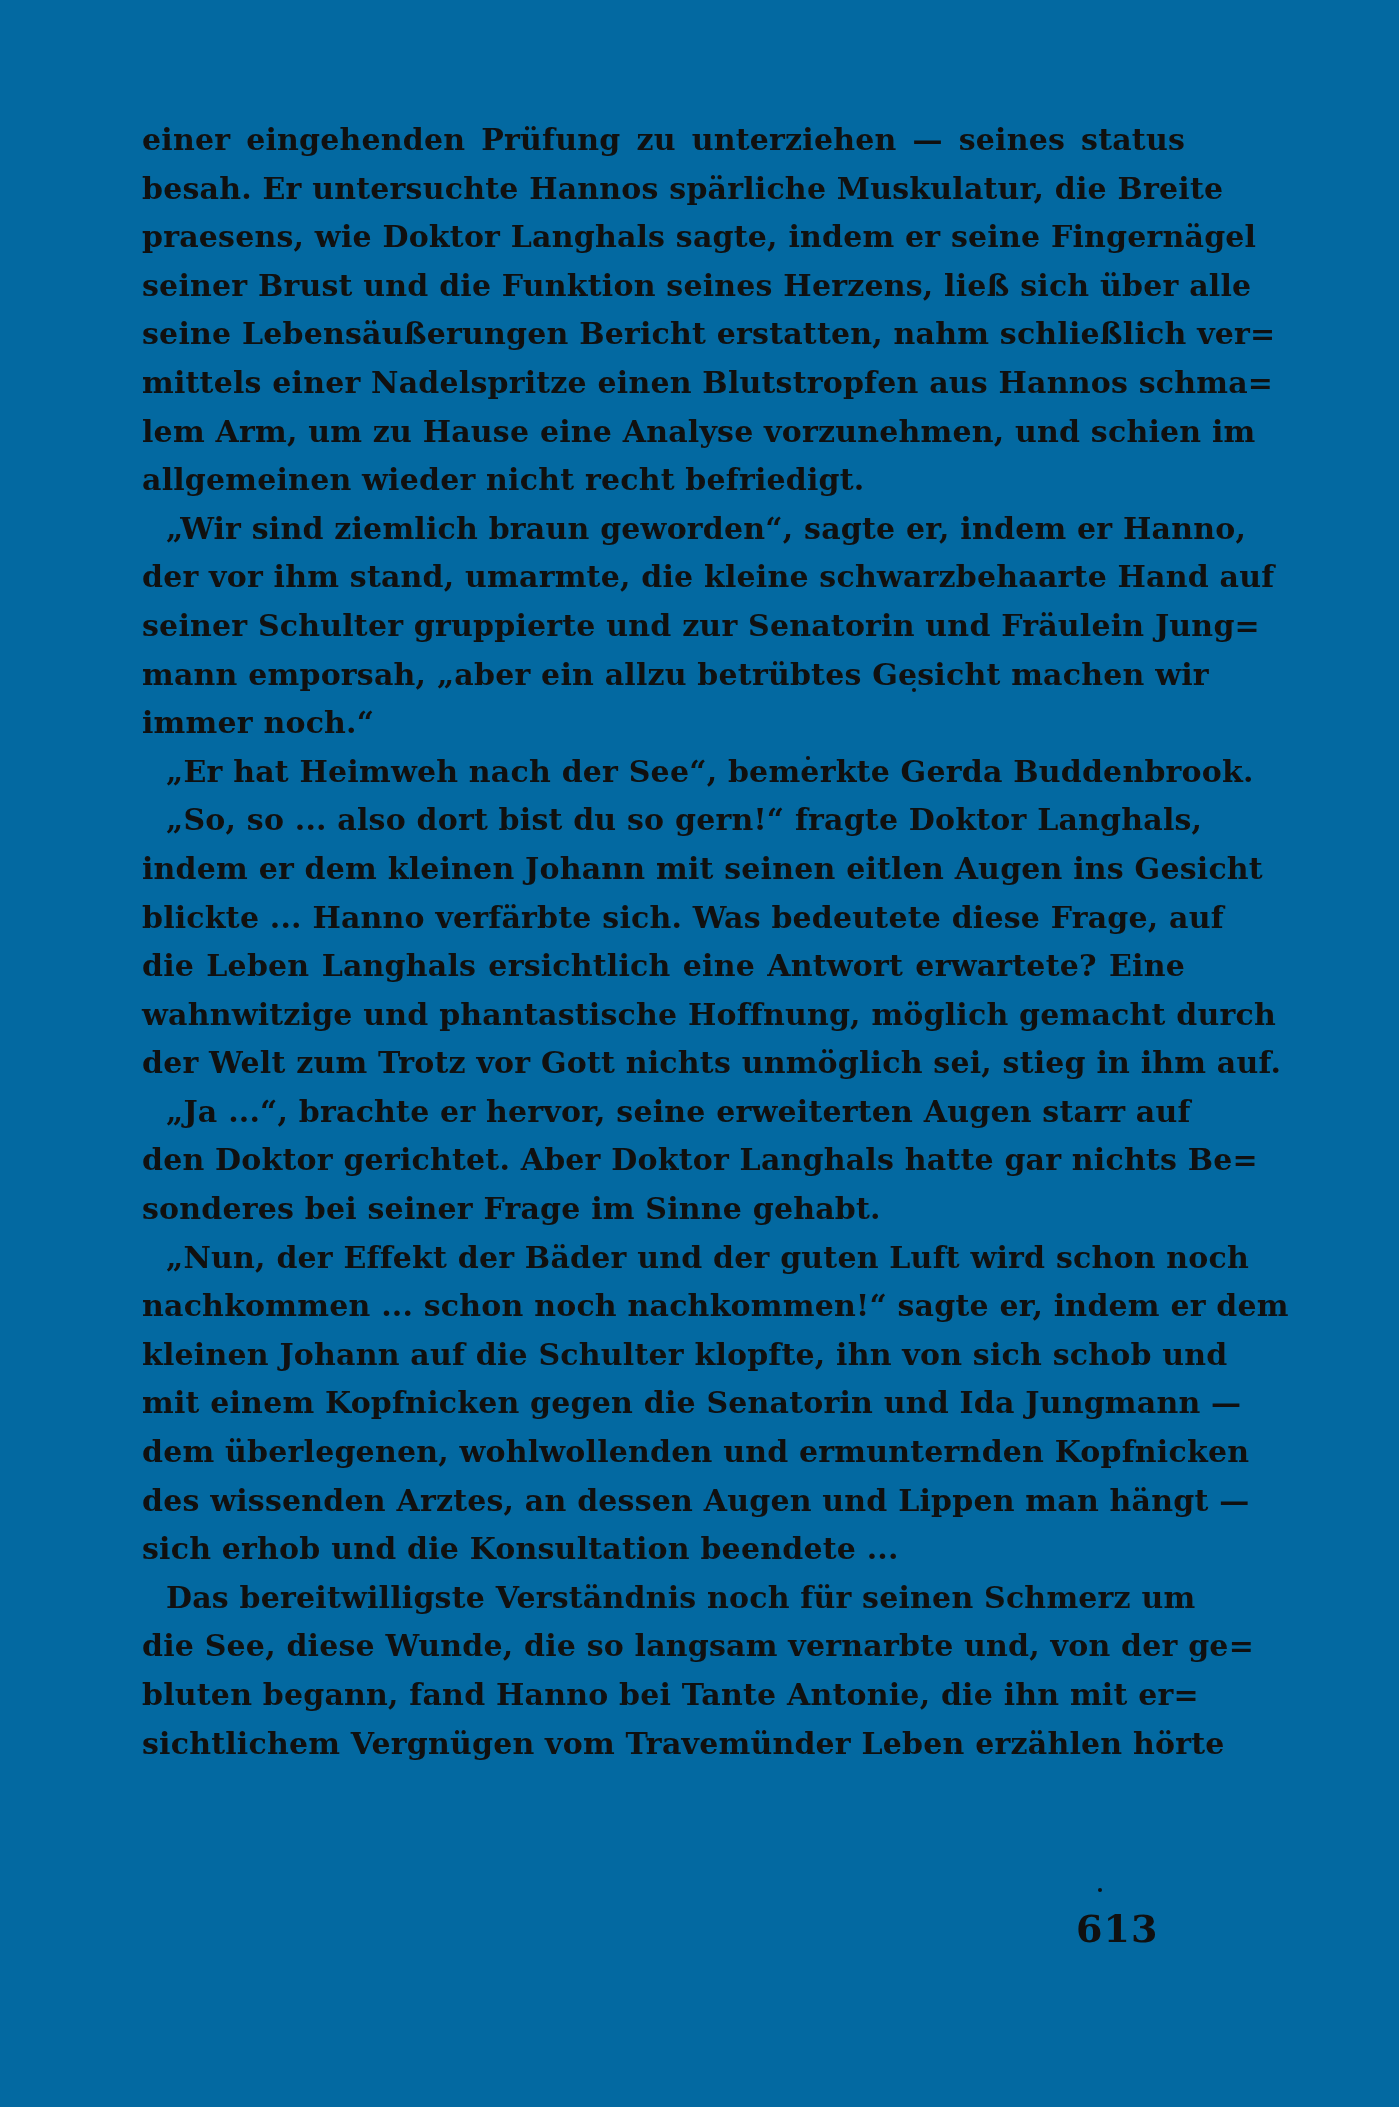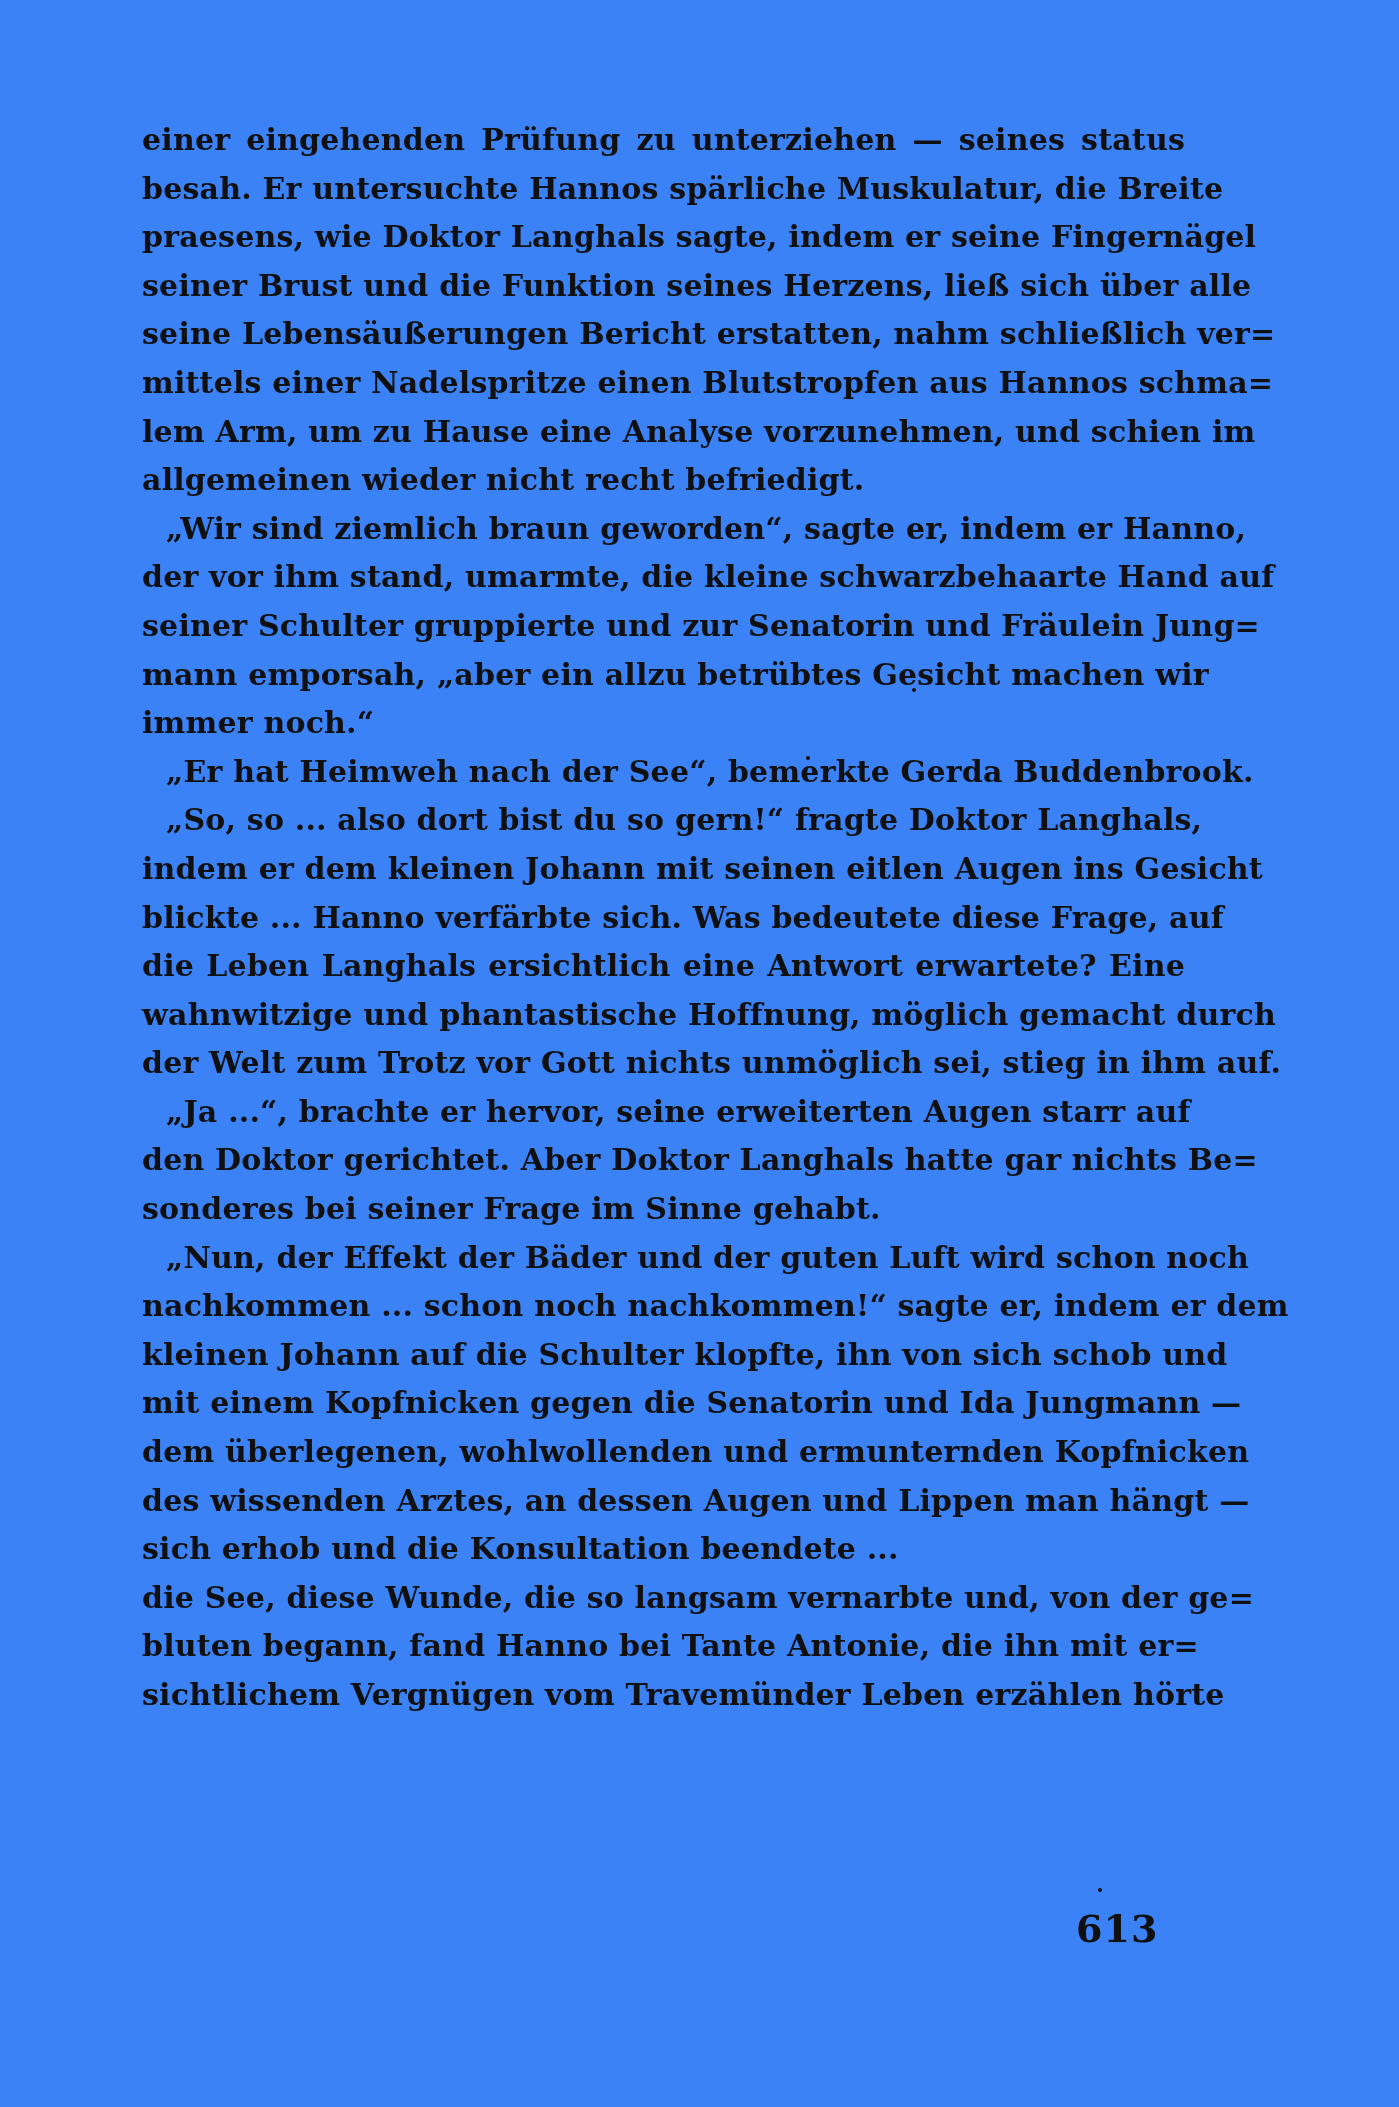--- a/index.html
+++ b/index.html
@@ -11,21 +11,21 @@
     position: relative;
     width: 1399px;
     height: 2107px;
     overflow: hidden;
     font-family: "DejaVu Serif", "Liberation Serif", serif;
     color: #101010;
   }
   .scan-page {
     position: absolute;
     inset: 0;
-    background: #3b82f6;
+    background: #0369a1;
     padding-left: 20px;
   }
   .text-block {
     position: absolute;
     left: 142px;
     top: 116px;
     width: 1043px;
   }
   .line {
     height: 48.6px;
@@ -87,20 +87,21 @@
       <div class="line indent">„Ja ...“, brachte er hervor, seine erweiterten Augen starr auf</div>
       <div class="line">den Doktor gerichtet. Aber Doktor Langhals hatte gar nichts Be=</div>
       <div class="line para-end">sonderes bei seiner Frage im Sinne gehabt.</div>
       <div class="line indent">„Nun, der Effekt der Bäder und der guten Luft wird schon noch</div>
       <div class="line">nachkommen ... schon noch nachkommen!“ sagte er, indem er dem</div>
       <div class="line">kleinen Johann auf die Schulter klopfte, ihn von sich schob und</div>
       <div class="line">mit einem Kopfnicken gegen die Senatorin und Ida Jungmann —</div>
       <div class="line">dem überlegenen, wohlwollenden und ermunternden Kopfnicken</div>
       <div class="line">des wissenden Arztes, an dessen Augen und Lippen man hängt —</div>
       <div class="line para-end">sich erhob und die Konsultation beendete ...</div>
+      <div class="line indent">Das bereitwilligste Verständnis noch für seinen Schmerz um</div>
       <div class="line">die See, diese Wunde, die so langsam vernarbte und, von der ge=</div>
       <div class="line">bluten begann, fand Hanno bei Tante Antonie, die ihn mit er=</div>
       <div class="line">sichtlichem Vergnügen vom Travemünder Leben erzählen hörte</div>
     </div>
   <div class="page-number">613</div>
   <div class="speck s1"></div>
   <div class="speck s2"></div>
   <div class="speck s3"></div>
 </div>
 

